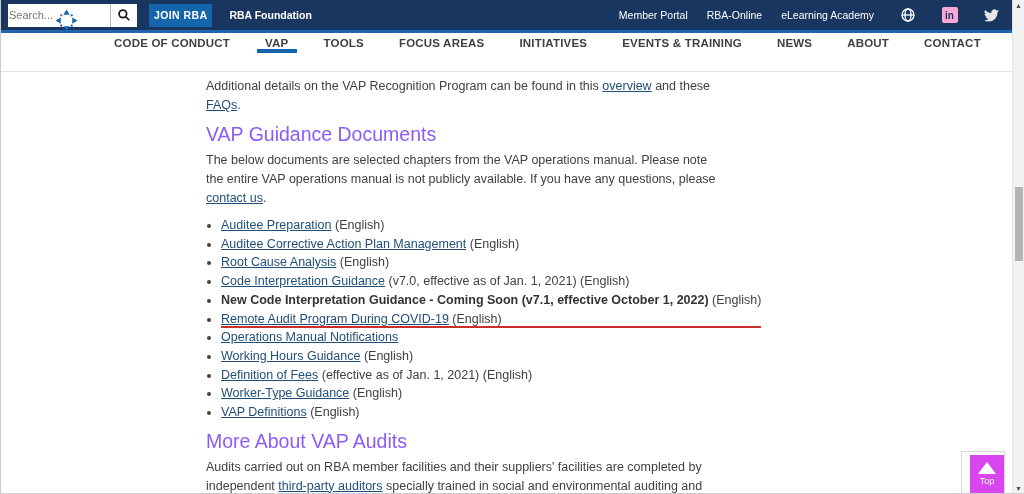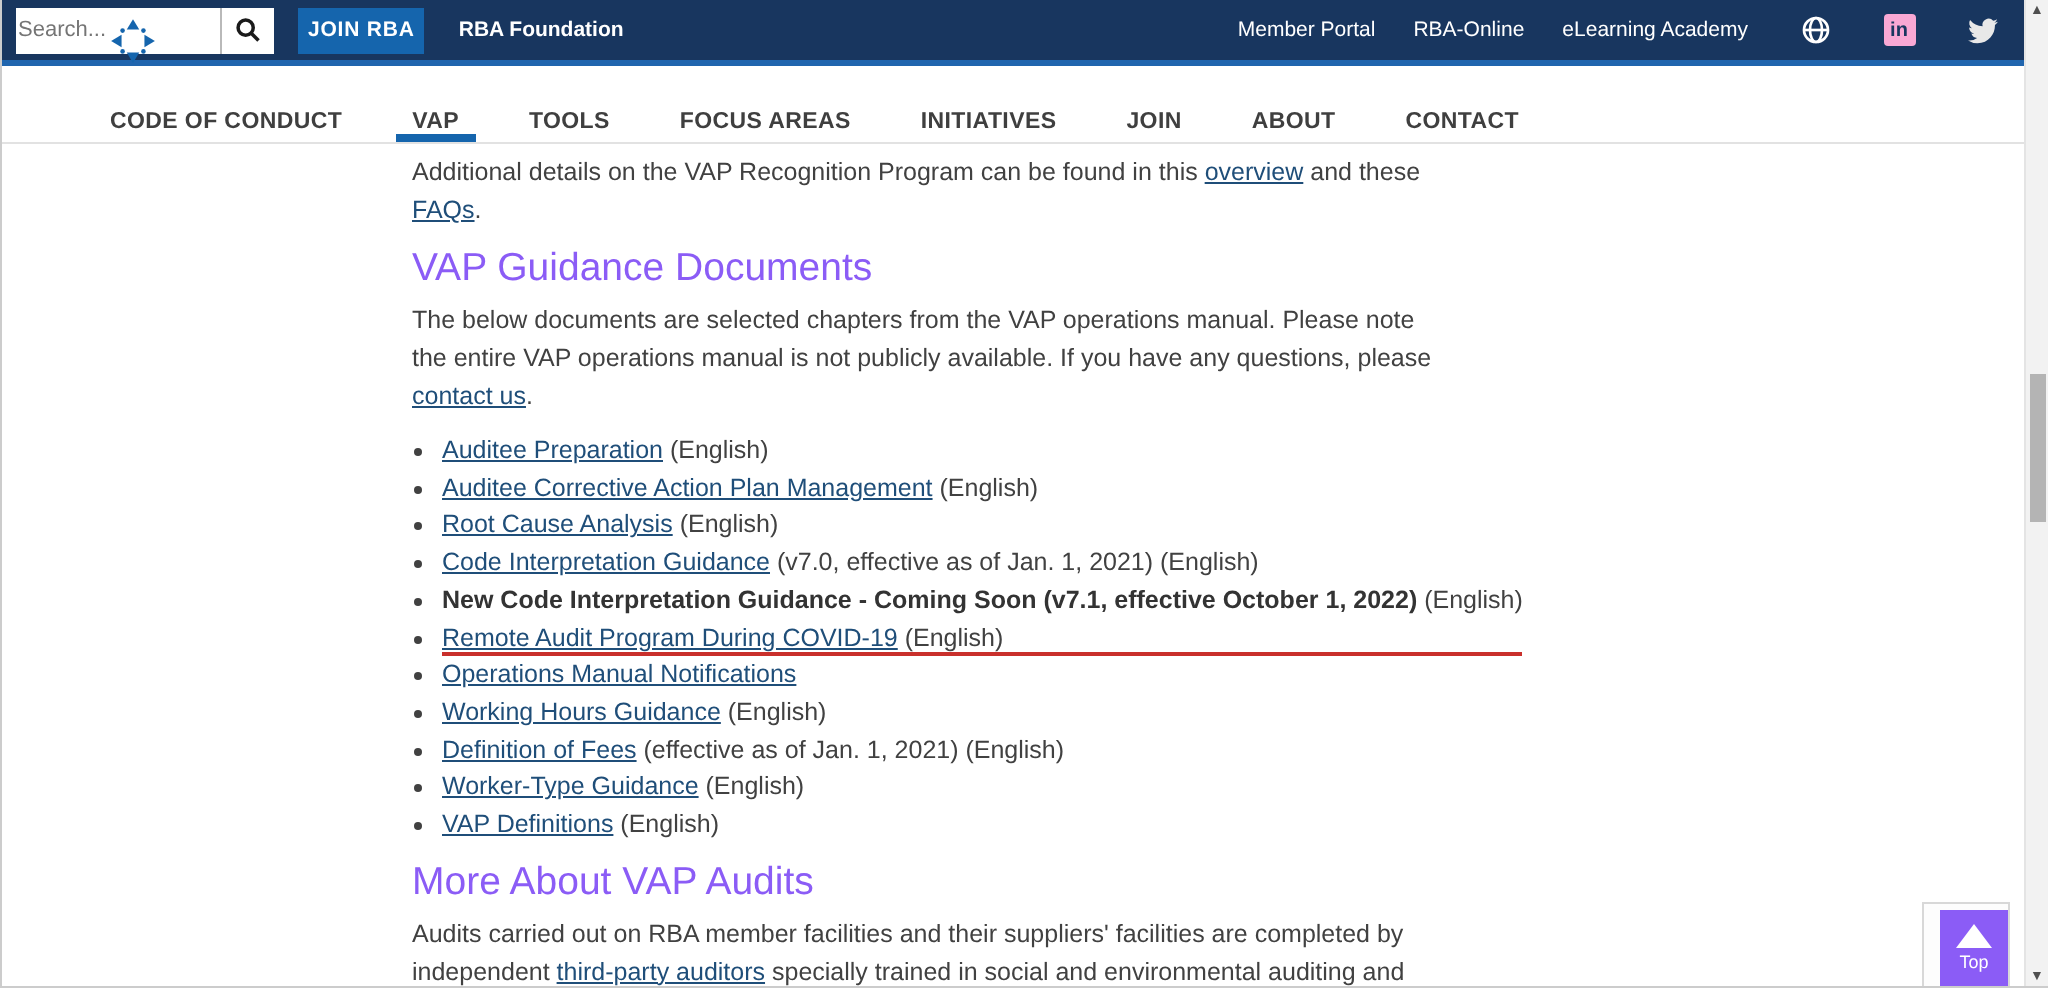--- a/index.html
+++ b/index.html
@@ -30,22 +30,22 @@
   }
   .foundation { margin-left:17px; color:#fff; font-size:10.5px; font-weight:bold; text-decoration:none; cursor:pointer; }
   .topbar-right { margin-left:auto; margin-right:24px; display:flex; align-items:center; gap:25px; }
   .tlink { color:#fff; font-size:10.5px; text-decoration:none; cursor:pointer; white-space:nowrap; }
   .ticon { display:flex; align-items:center; justify-content:center; width:17px; height:17px; cursor:pointer; }
   .li-badge { background:#f9a8d4; color:#18365f; width:16px; height:16px; border-radius:2px;
     font-size:10px; font-weight:bold; display:flex; align-items:center; justify-content:center; }
   
   .nav {
     position:absolute; top:33px; left:0; width:1012px; height:39px; background:#fff;
-    border-bottom:1px solid #e2e2e2; display:flex; align-items:flex-end;
-    padding-left:47px; column-gap:19px;
+    border-bottom:1px solid #e2e2e2; display:flex; align-items:flex-start;
+    padding-left:106px; column-gap:19px;
   }
   .logo { position:absolute; left:54px; top:8px; width:25px; height:25px; cursor:pointer; }
   .nav-item {
     display:flex; align-items:center; padding:4px 8px 0 8px; font-size:11.5px; font-weight:bold;
     color:#3f3f3f; letter-spacing:0.2px; cursor:pointer; border-bottom:4px solid transparent;
     white-space:nowrap;
   }
   .nav-item.active { border-bottom-color:#1565ad; }
   
   .main { position:absolute; top:77px; left:206px; width:512px; font-size:12.5px; color:#414141; }
@@ -66,21 +66,21 @@
     border-left:1px solid #e4e4e4; z-index:6;
   }
   .sb-arrow { position:absolute; left:0; width:11px; text-align:center; font-size:7px; color:#4f4f4f; cursor:pointer; }
   .sb-up { top:2px; }
   .sb-down { bottom:2px; }
   .sb-thumb { position:absolute; top:187px; left:2px; width:8px; height:74px; background:#b4b4b4; cursor:pointer; }
   
   .top-btn-box { position:absolute; left:961px; top:451px; width:44px; height:43px; background:#fdfdfd;
     border:1px solid #d8d8d8; z-index:5; display:flex; align-items:flex-end; justify-content:flex-end; }
   .top-btn {
-    width:34px; height:38px; background:#8b5cf6; color:#fff; display:flex; flex-direction:column;
+    width:34px; height:38px; background:#d946ef; color:#fff; display:flex; flex-direction:column;
     align-items:center; justify-content:center; cursor:pointer;
   }
   .top-tri { width:0; height:0; border-left:9px solid transparent; border-right:9px solid transparent;
     border-bottom:12px solid #fff; }
   .top-label { font-size:9px; margin-top:2px; }
   .page-frame { position:absolute; inset:0; border-left:1px solid #cccccc; border-bottom:1px solid #cccccc;
     pointer-events:none; z-index:7; }
 </style>
 </head>
 <body>
@@ -134,21 +134,22 @@
     <circle cx="7" cy="17" r="1.1"></circle>
     <circle cx="17" cy="17" r="1.1"></circle>
   </svg>
 </span>
 <nav class="nav">
     <div class="nav-item">CODE OF CONDUCT</div>
     <div class="nav-item active">VAP</div>
     <div class="nav-item">TOOLS</div>
     <div class="nav-item">FOCUS AREAS</div>
     <div class="nav-item">INITIATIVES</div>
-    <div class="nav-item">JOIN</div>
+    <div class="nav-item">EVENTS &amp; TRAINING</div>
+    <div class="nav-item">NEWS</div>
     <div class="nav-item">ABOUT</div>
     <div class="nav-item">CONTACT</div>
   </nav>
 
 <div class="main">
   <p class="intro"><span>Additional details on the VAP Recognition Program can be found in this </span><a class="ilink">overview</a><span> and these </span><a class="ilink">FAQs</a><span>.</span></p>
   <h2 class="section">VAP Guidance Documents</h2>
   <p><span>The below documents are selected chapters from the VAP operations manual. Please note the entire VAP operations manual is not publicly available. If you have any questions, please </span><a class="ilink">contact us</a><span>.</span></p>
   <ul class="docs">
       <li><a class="doclink">Auditee Preparation</a><span class="suffix"> (English)</span></li>

